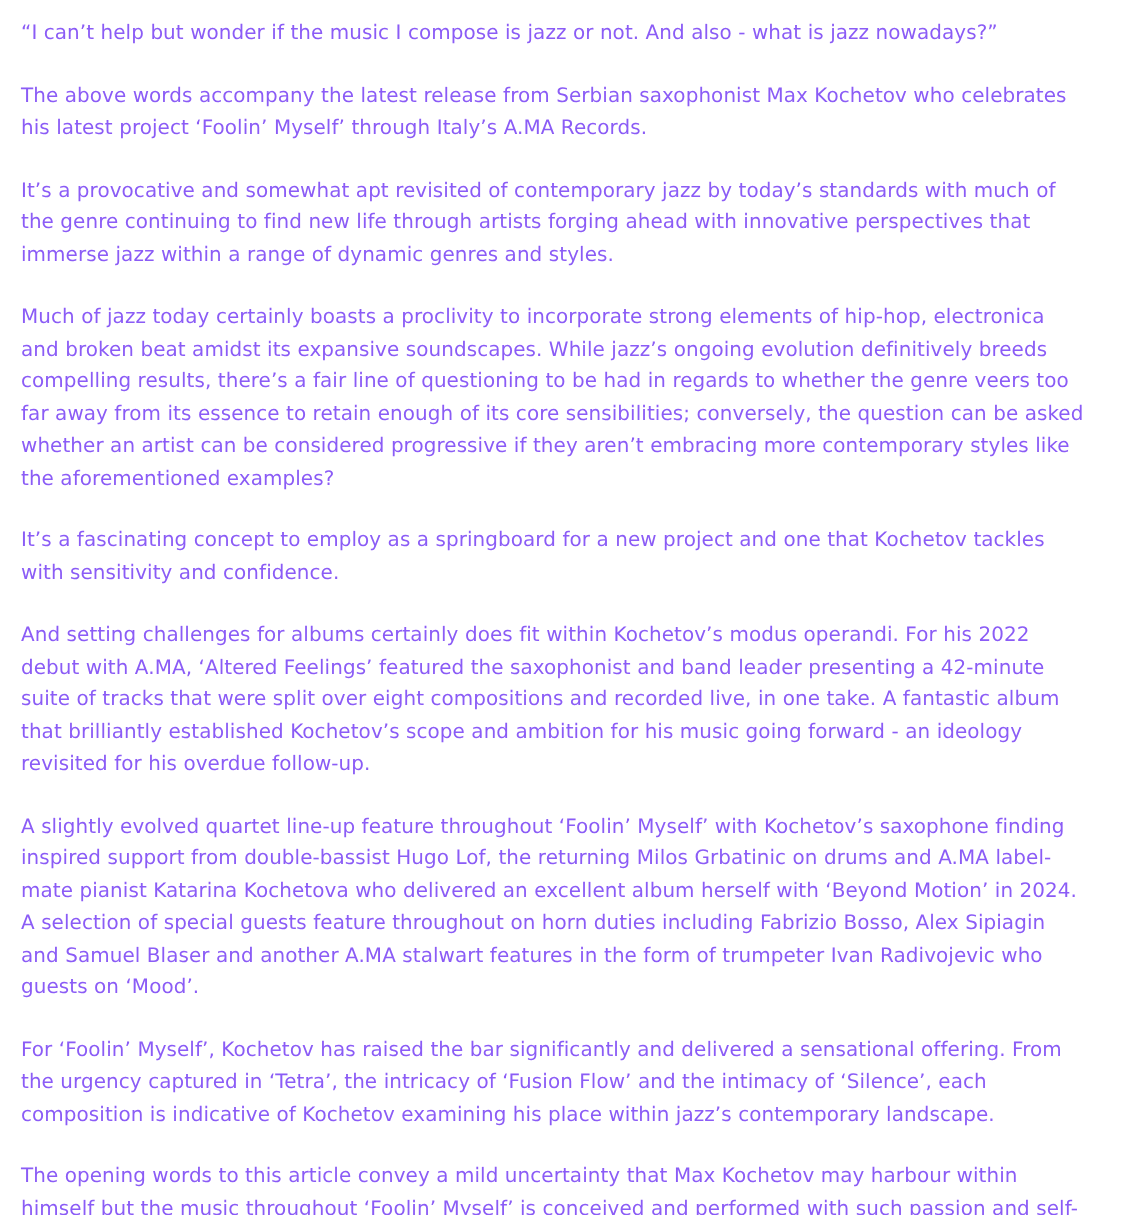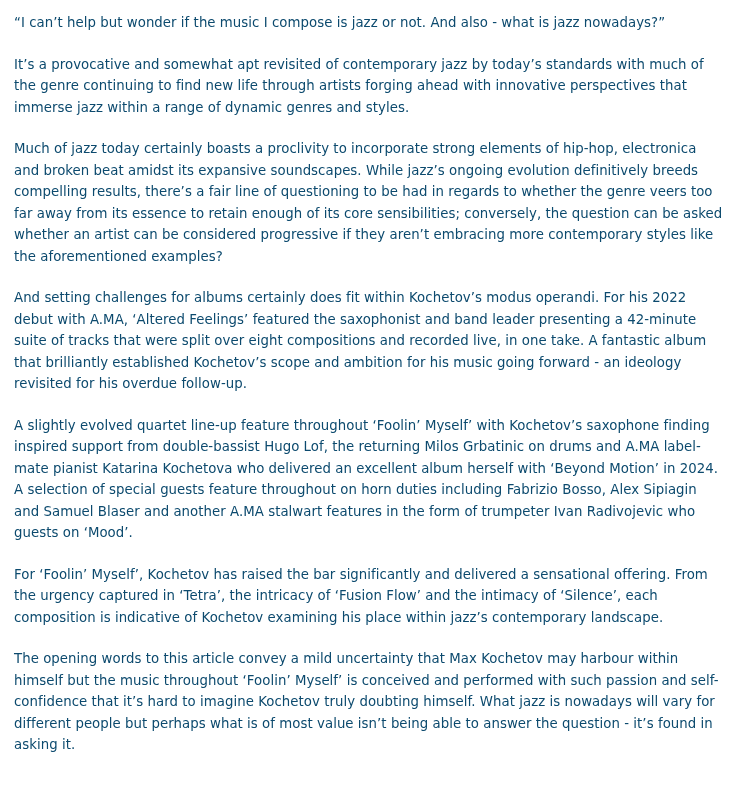--- a/index.html
+++ b/index.html
@@ -15,32 +15,34 @@
   }
   .article {
     box-sizing: border-box;
     width: 747px;
     padding: 12px 24px 10px 14px;
   }
   .article p {
     margin: 0 0 20px 0;
     font-size: 13.3px;
     line-height: 21.5px;
-    color: #0c4a6e;
+    color: #8b5cf6;
     text-align: left;
     letter-spacing: 0.05px;
   }
   .article p:last-child {
     margin-bottom: 0;
   }
 </style>
 </head>
 <body>
 
 <div class="article">
   <p>“I can’t help but wonder if the music I compose is jazz or not.  And also - what is jazz nowadays?”</p>
+  <p>The above words accompany the latest release from Serbian saxophonist Max Kochetov who celebrates his latest project ‘Foolin’ Myself’ through Italy’s A.MA Records.</p>
   <p>It’s a provocative and somewhat apt revisited of contemporary jazz by today’s standards with much of the genre continuing to find new life through artists forging ahead with innovative perspectives that immerse jazz within a range of dynamic genres and styles.</p>
   <p>Much of jazz today certainly boasts a proclivity to incorporate strong elements of hip-hop, electronica and broken beat amidst its expansive soundscapes.  While jazz’s ongoing evolution definitively breeds compelling results, there’s a fair line of questioning to be had in regards to whether the genre veers too far away from its essence to retain enough of its core sensibilities; conversely, the question can be asked whether an artist can be considered progressive if they aren’t embracing more contemporary styles like the aforementioned examples?</p>
+  <p>It’s a fascinating concept to employ as a springboard for a new project and one that Kochetov tackles with sensitivity and confidence.</p>
   <p>And setting challenges for albums certainly does fit within Kochetov’s modus operandi.  For his 2022 debut with A.MA, ‘Altered Feelings’ featured the saxophonist and band leader presenting a 42-minute suite of tracks that were split over eight compositions and recorded live, in one take.  A fantastic album that brilliantly established Kochetov’s scope and ambition for his music going forward - an ideology revisited for his overdue follow-up.</p>
   <p>A slightly evolved quartet line-up feature throughout ‘Foolin’ Myself’ with Kochetov’s saxophone finding inspired support from double-bassist Hugo Lof, the returning Milos Grbatinic on drums and A.MA label-mate pianist Katarina Kochetova who delivered an excellent album herself with ‘Beyond Motion’ in 2024.  A selection of special guests feature throughout on horn duties including Fabrizio Bosso, Alex Sipiagin and Samuel Blaser and another A.MA stalwart features in the form of trumpeter Ivan Radivojevic who guests on ‘Mood’.</p>
   <p>For ‘Foolin’ Myself’, Kochetov has raised the bar significantly and delivered a sensational offering.  From the urgency captured in ‘Tetra’, the intricacy of ‘Fusion Flow’ and the intimacy of ‘Silence’, each composition is indicative of Kochetov examining his place within jazz’s contemporary landscape.</p>
   <p>The opening words to this article convey a mild uncertainty that Max Kochetov may harbour within himself but the music throughout ‘Foolin’ Myself’ is conceived and performed with such passion and self-confidence that it’s hard to imagine Kochetov truly doubting himself.  What jazz is nowadays will vary for different people but perhaps what is of most value isn’t being able to answer the question - it’s found in asking it.</p>
 </div>
 
 </body></html>

